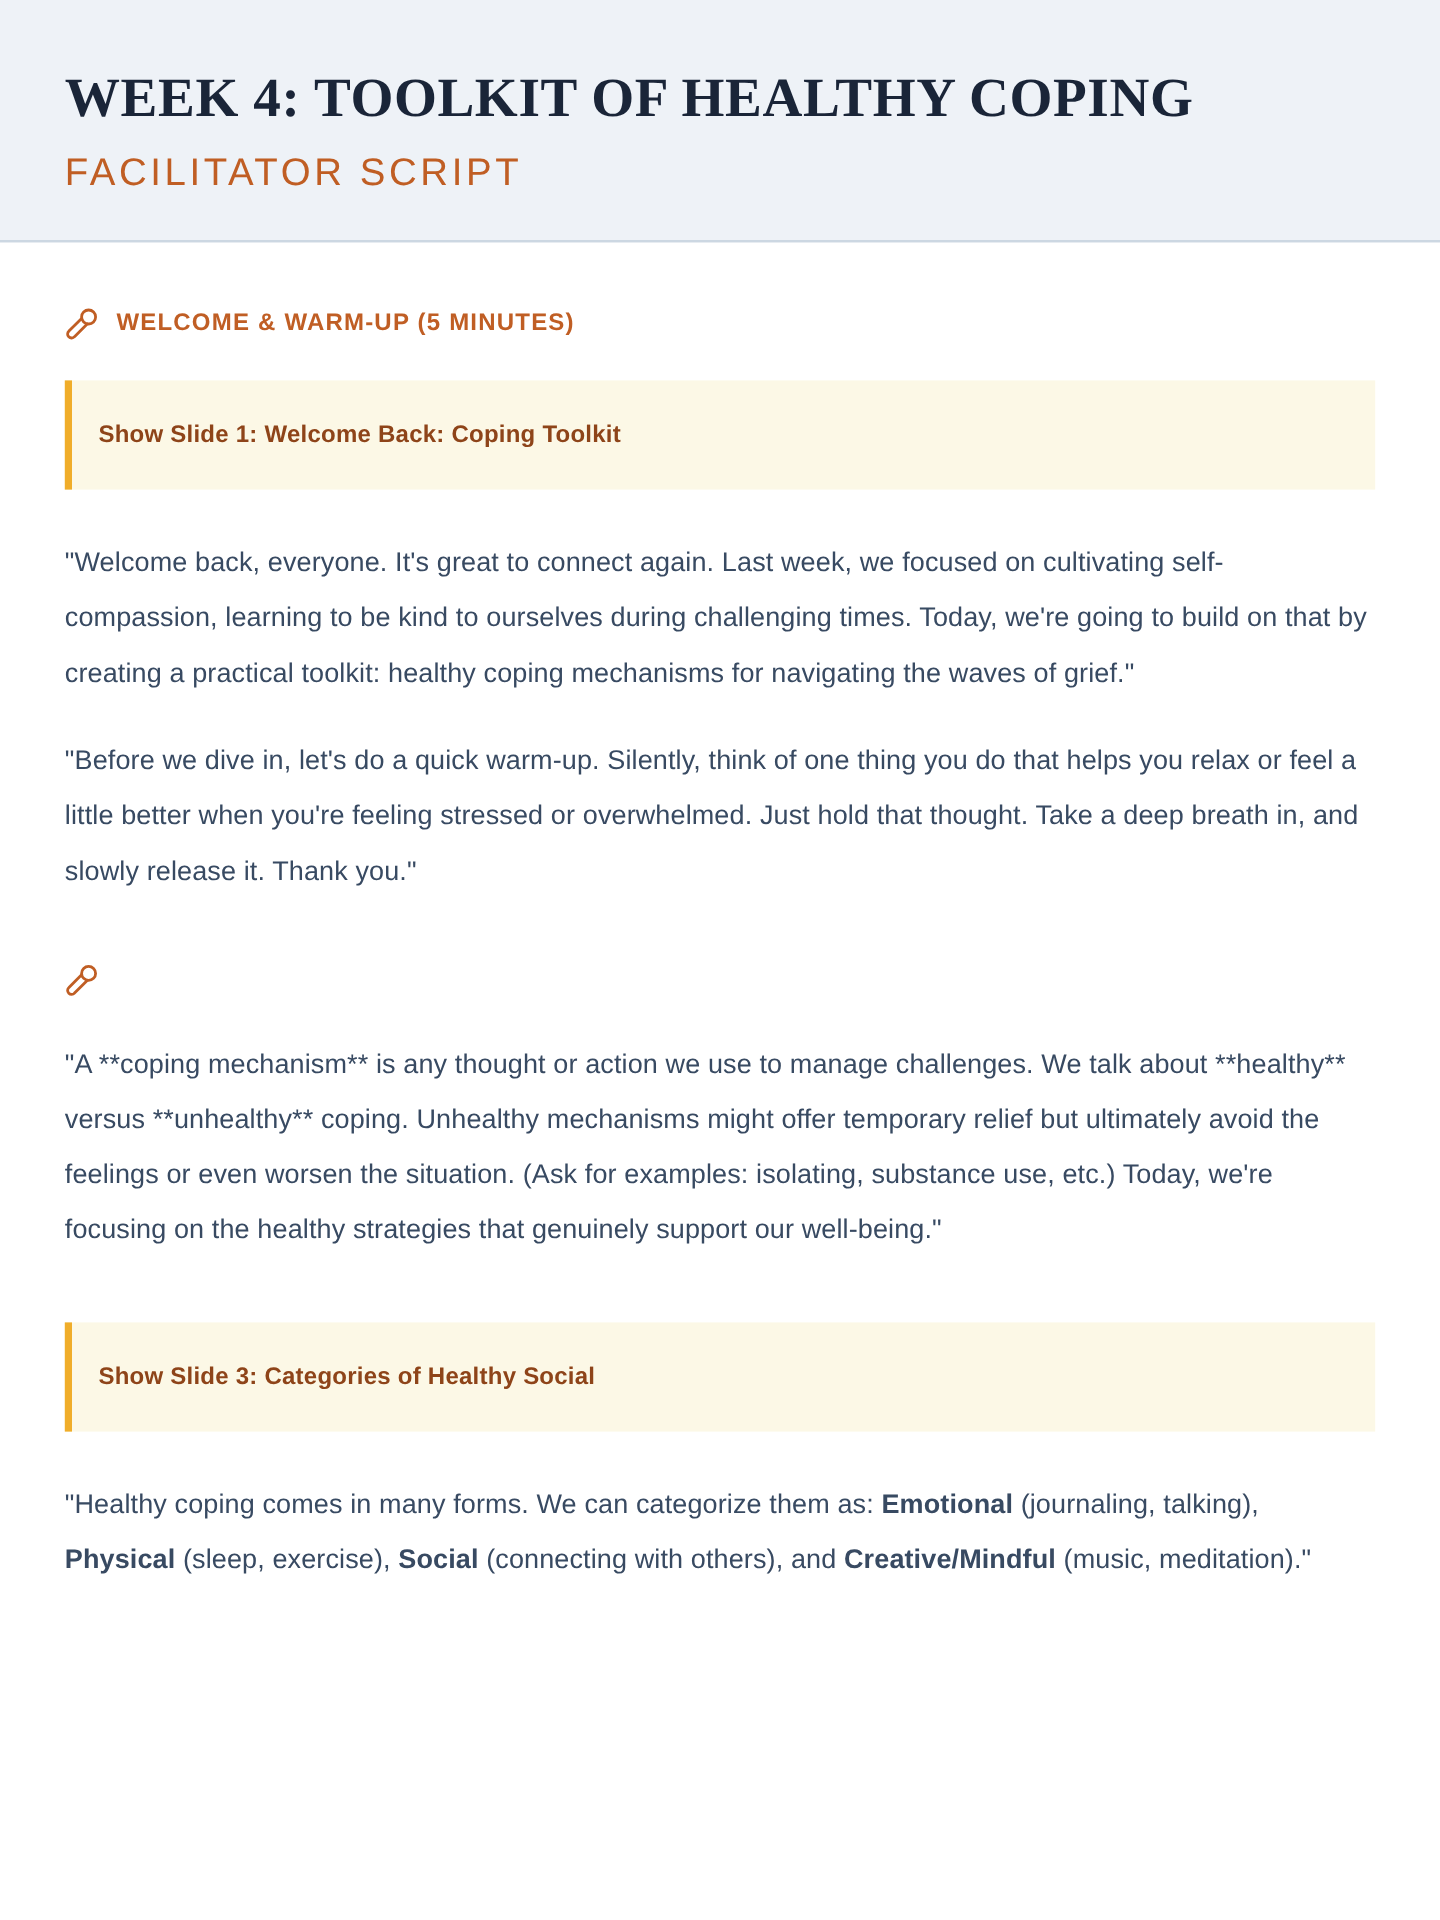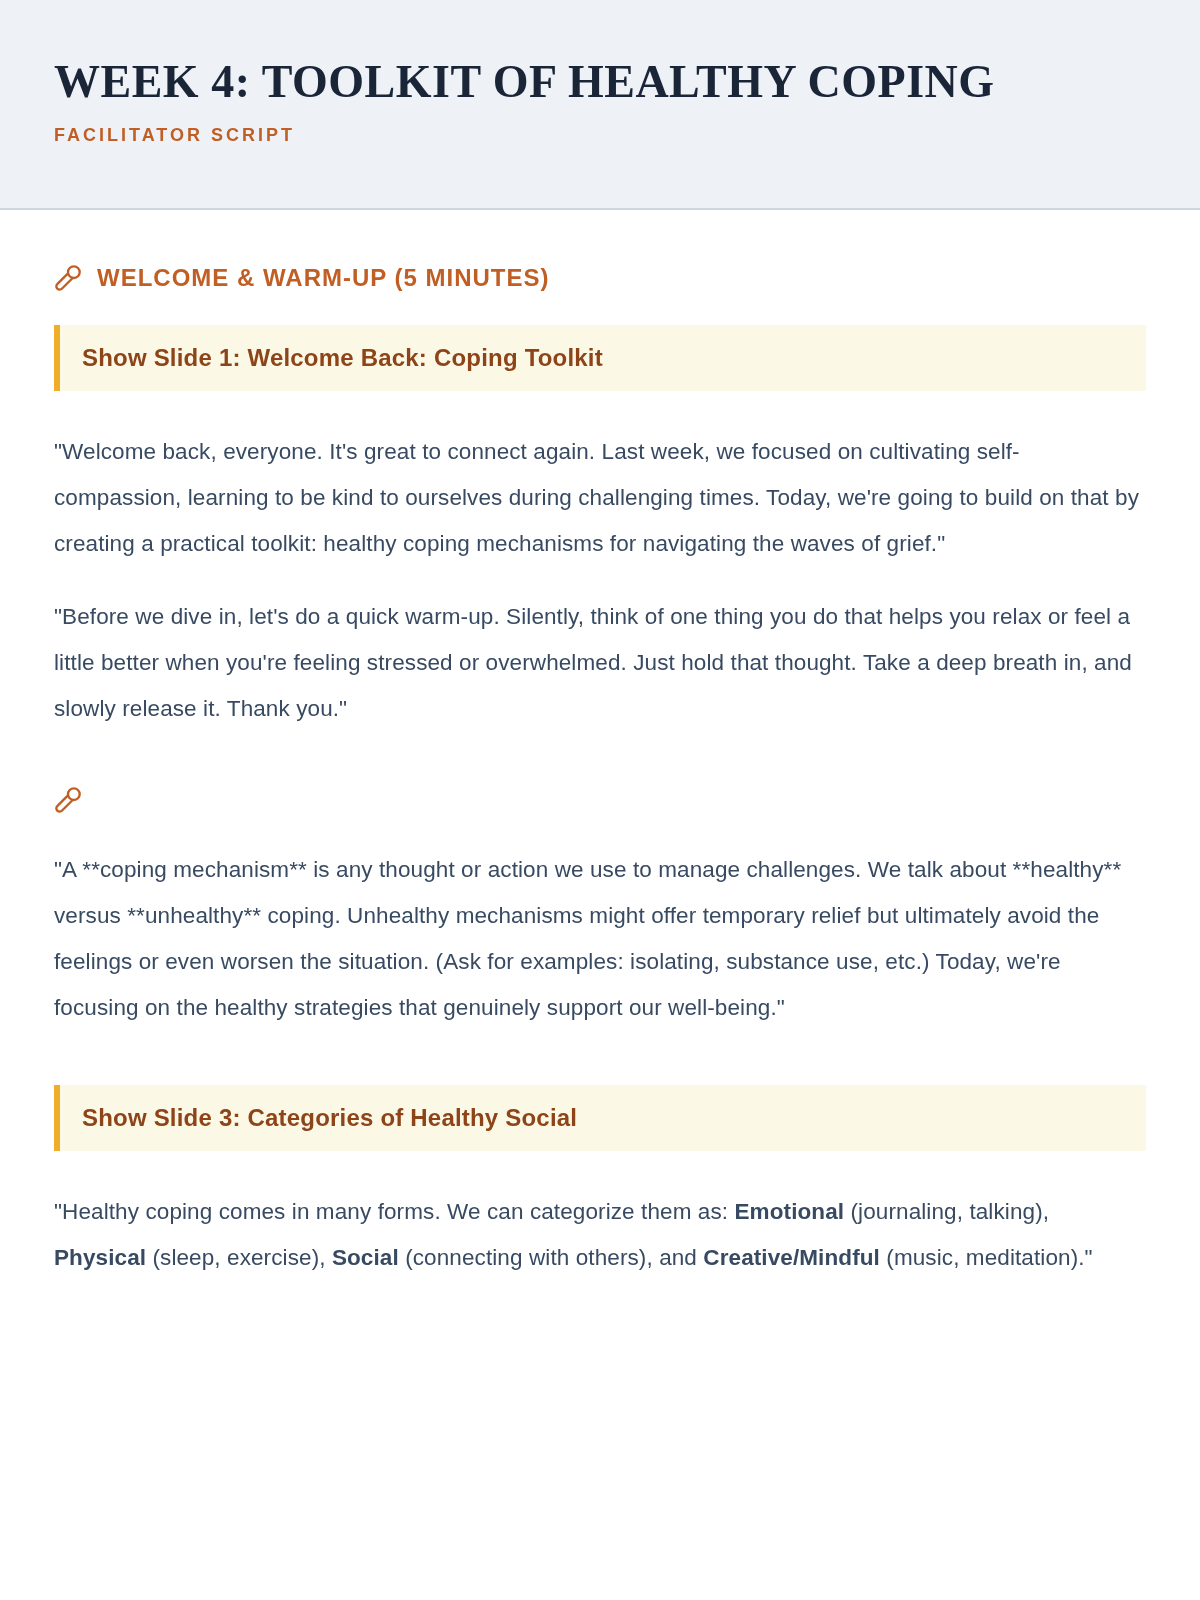--- a/index.html
+++ b/index.html
@@ -16,70 +16,70 @@
   html,body{margin:0;padding:0;}
   body{
     width:1200px;
     background:#ffffff;
     font-family:"Liberation Sans","DejaVu Sans",sans-serif;
     -webkit-font-smoothing:antialiased;
   }
   .hero{
     background:var(--header-bg);
     border-bottom:2px solid var(--header-border);
-    padding:56px 54px 62px 54px;
+    padding:56px 54px 38px 54px;
   }
   .hero h1{
     margin:0;
     font-family:"Liberation Serif","DejaVu Serif",serif;
     font-weight:700;
     font-size:46px;
     line-height:1.15;
     letter-spacing:0.5px;
     color:var(--title-color);
   }
   .hero .subtitle{
     margin-top:16px;
     color:var(--accent);
-    font-size:18px;
-    font-weight:700;
+    font-size:32px;
+    font-weight:400;
     letter-spacing:3px;
   }
   .content{
     padding:0 54px 44px 54px;
   }
   .script-section{
     margin-top:54px;
   }
   .section-heading{
     display:flex;
     align-items:center;
     gap:15px;
     margin:0 0 33px 0;
     color:var(--accent);
-    font-size:24px;
+    font-size:20px;
     font-weight:700;
     letter-spacing:1px;
   }
   .section-heading .icon{
     display:inline-flex;
     flex:none;
   }
   .section-heading .icon svg{
     width:28px;
     height:28px;
     display:block;
   }
   .slide-callout{
     background:var(--callout-bg);
     border-left:6px solid var(--callout-border);
-    padding:19px 22px;
+    padding:34px 22px;
     margin:0 0 38px 0;
     color:var(--callout-text);
-    font-size:24px;
+    font-size:20px;
     font-weight:700;
     letter-spacing:0.2px;
   }
   .script-paragraph{
     margin:0 0 27px 0;
     color:var(--body-text);
     font-size:22.5px;
     line-height:46px;
     letter-spacing:0.1px;
   }

